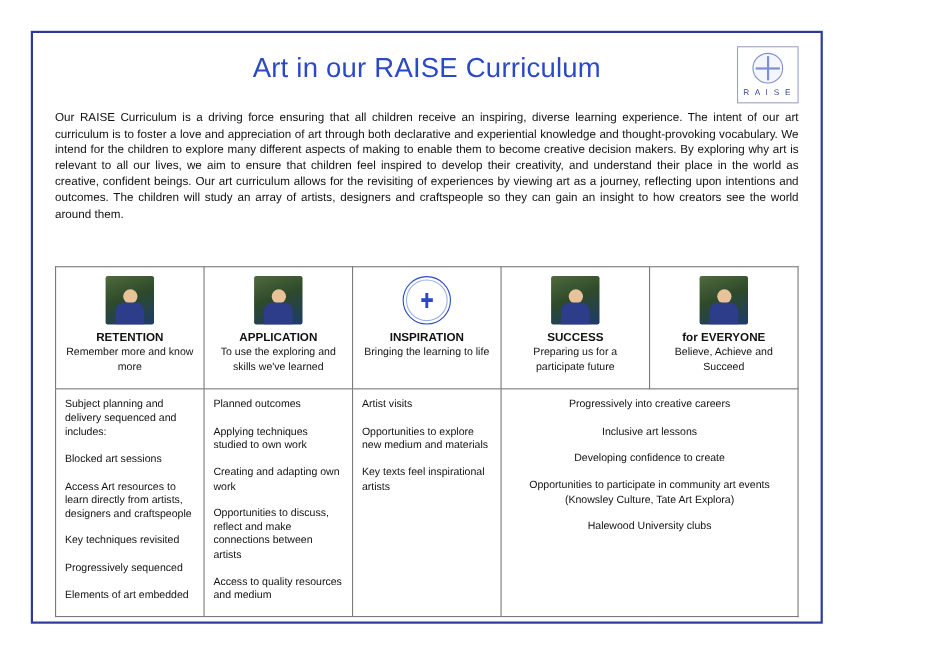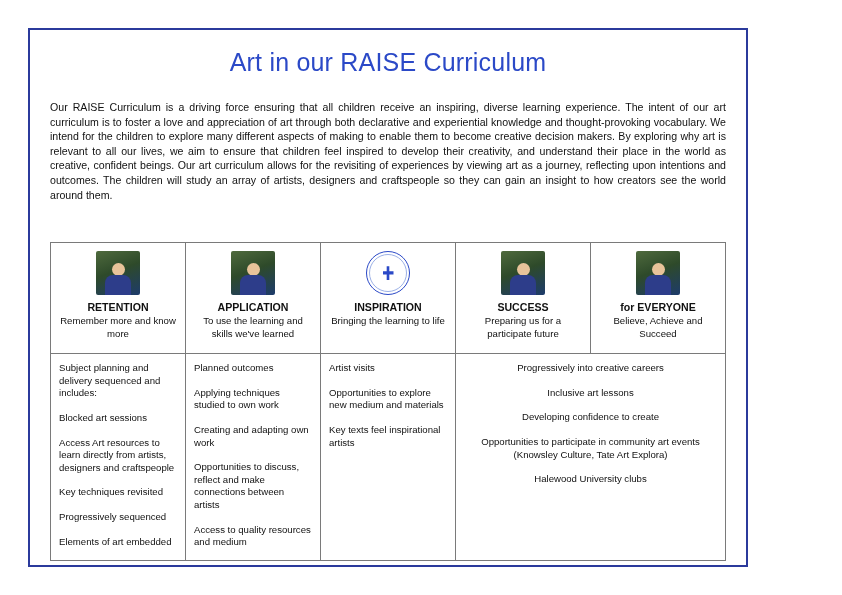--- a/index.html
+++ b/index.html
@@ -199,20 +199,24 @@
 </head>
 <body>
 
 <div class="page">
   <div class="border-frame"></div>
 
   <div class="content">
 
     <div class="title-row">
       <div class="title">Art in our RAISE Curriculum</div>
+      <div class="logo">
+        <div class="logo-mark"></div>
+        <div class="logo-text">R A I S E</div>
+      </div>
     </div>
 
     <div class="intro">Our RAISE Curriculum is a driving force ensuring that all children receive an inspiring, diverse learning experience. The intent of our art curriculum is to foster a love and appreciation of art through both declarative and experiential knowledge and thought-provoking vocabulary. We intend for the children to explore many different aspects of making to enable them to become creative decision makers. By exploring why art is relevant to all our lives, we aim to ensure that children feel inspired to develop their creativity, and understand their place in the world as creative, confident beings. Our art curriculum allows for the revisiting of experiences by viewing art as a journey, reflecting upon intentions and outcomes. The children will study an array of artists, designers and craftspeople so they can gain an insight to how creators see the world around them.</div>
 
     <table class="grid">
       <tbody>
           <tr>
         <td class="head-cell">
           <div class="photo">
             <div class="face"></div>
@@ -220,21 +224,21 @@
           </div>
           <div class="cat-title">RETENTION</div>
           <div class="cat-sub">Remember more and know more</div>
         </td>
         <td class="head-cell">
           <div class="photo">
             <div class="face"></div>
                 <div class="body"></div>
           </div>
           <div class="cat-title">APPLICATION</div>
-          <div class="cat-sub">To use the learning and skills we've learned</div>
+          <div class="cat-sub">To use the exploring and skills we've learned</div>
         </td>
         <td class="head-cell">
           <div class="crest">
             <div class="ring-text"></div>
             <div class="cross"></div>
           </div>
           <div class="cat-title">INSPIRATION</div>
           <div class="cat-sub">Bringing the learning to life</div>
         </td>
         <td class="head-cell">

